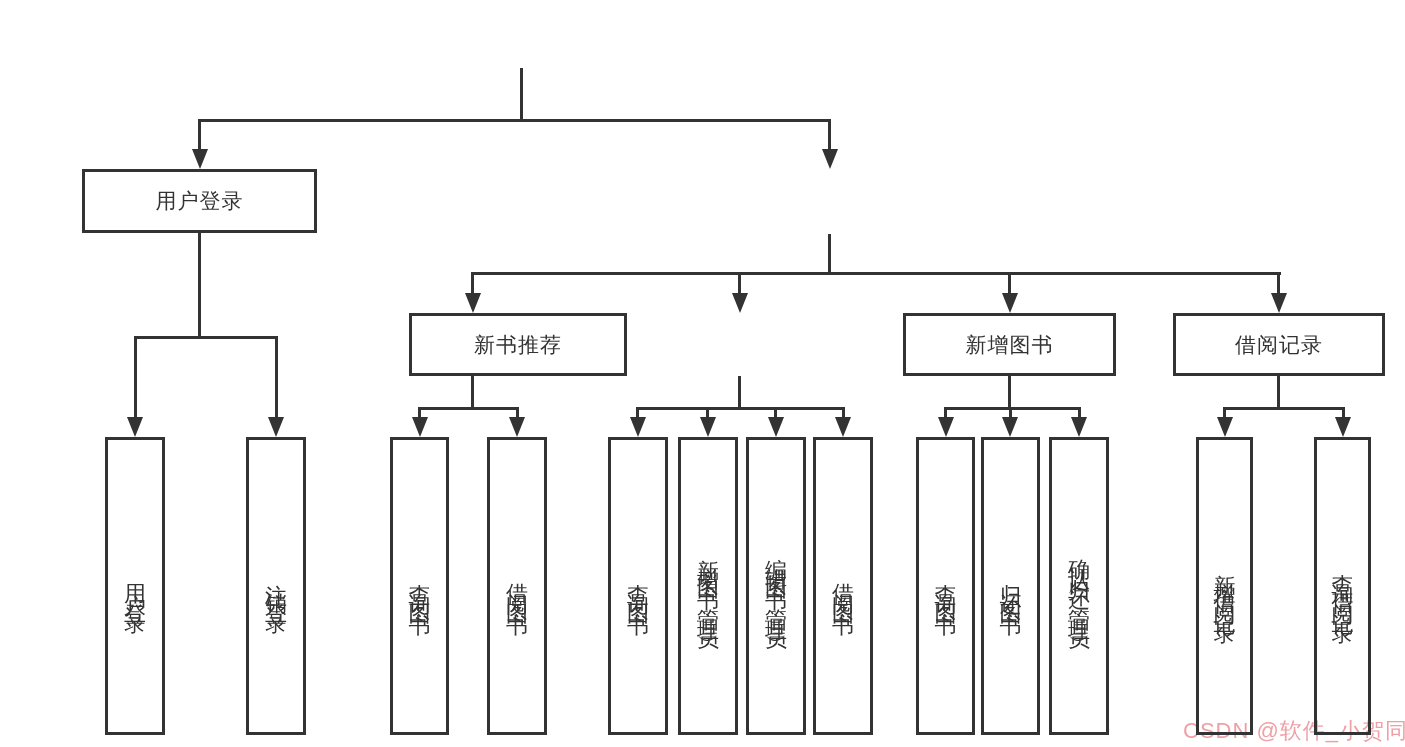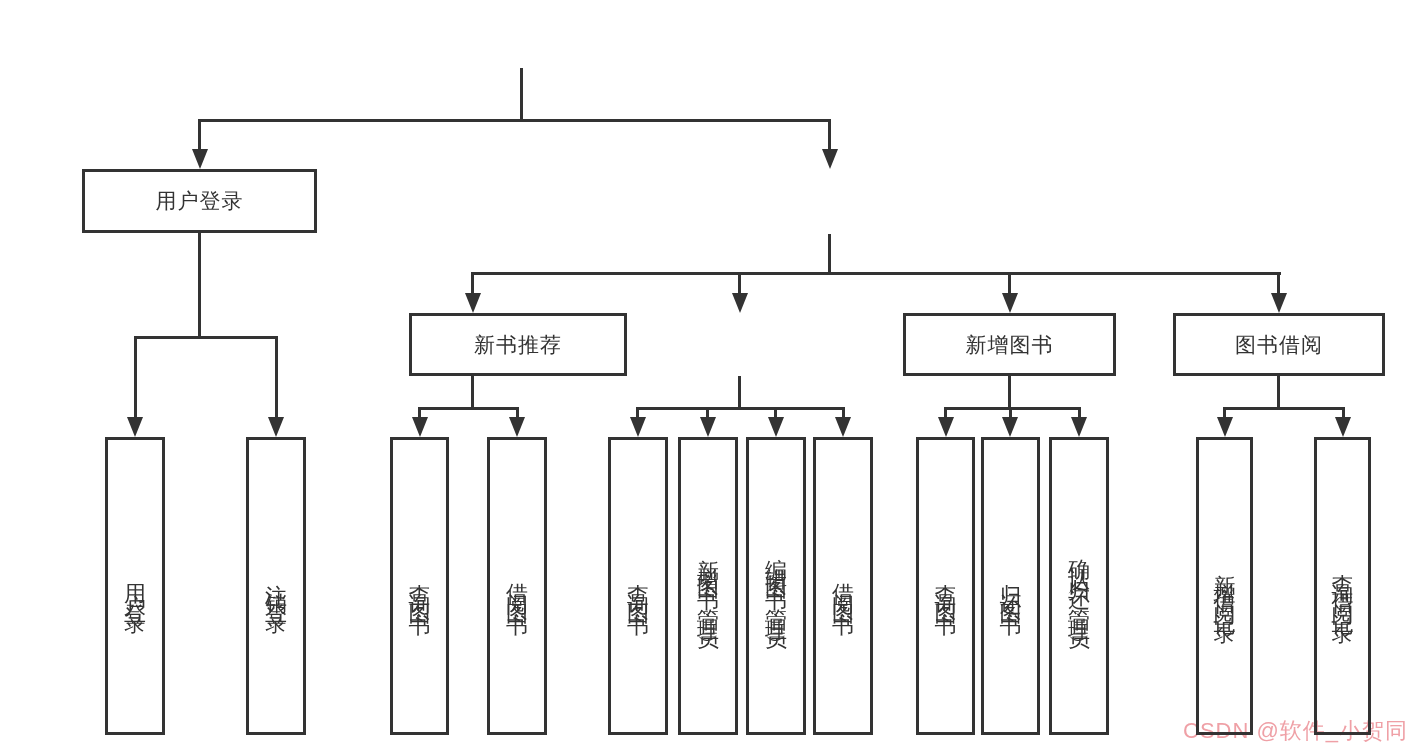--- a/index.html
+++ b/index.html
@@ -97,21 +97,21 @@
   <div class="vline" style="left:1277px;top:272px;height:25px;"></div>
   <div class="arrow" style="left:1271px;top:293px;"></div>
 
   <div class="hbox" style="left:364px;top:313px;width:218px;height:63px;margin-left:45px;">
     <span>新书推荐</span>
   </div>
   <div class="hbox" style="left:903px;top:313px;width:213px;height:63px;">
     <span>新增图书</span>
   </div>
   <div class="hbox" style="left:1173px;top:313px;width:212px;height:63px;">
-    <span>图书借阅</span>
+    <span>借阅记录</span>
   </div>
 
   <div class="vline" style="left:471px;top:376px;height:34px;"></div>
   <div class="hline" style="left:418px;top:407px;width:101px;"></div>
   <div class="vline" style="left:418px;top:407px;height:14px;"></div>
   <div class="arrow" style="left:412px;top:417px;"></div>
   <div class="vline" style="left:516px;top:407px;height:14px;"></div>
   <div class="arrow" style="left:509px;top:417px;"></div>
 
   <div class="vline" style="left:738px;top:376px;height:34px;"></div>

